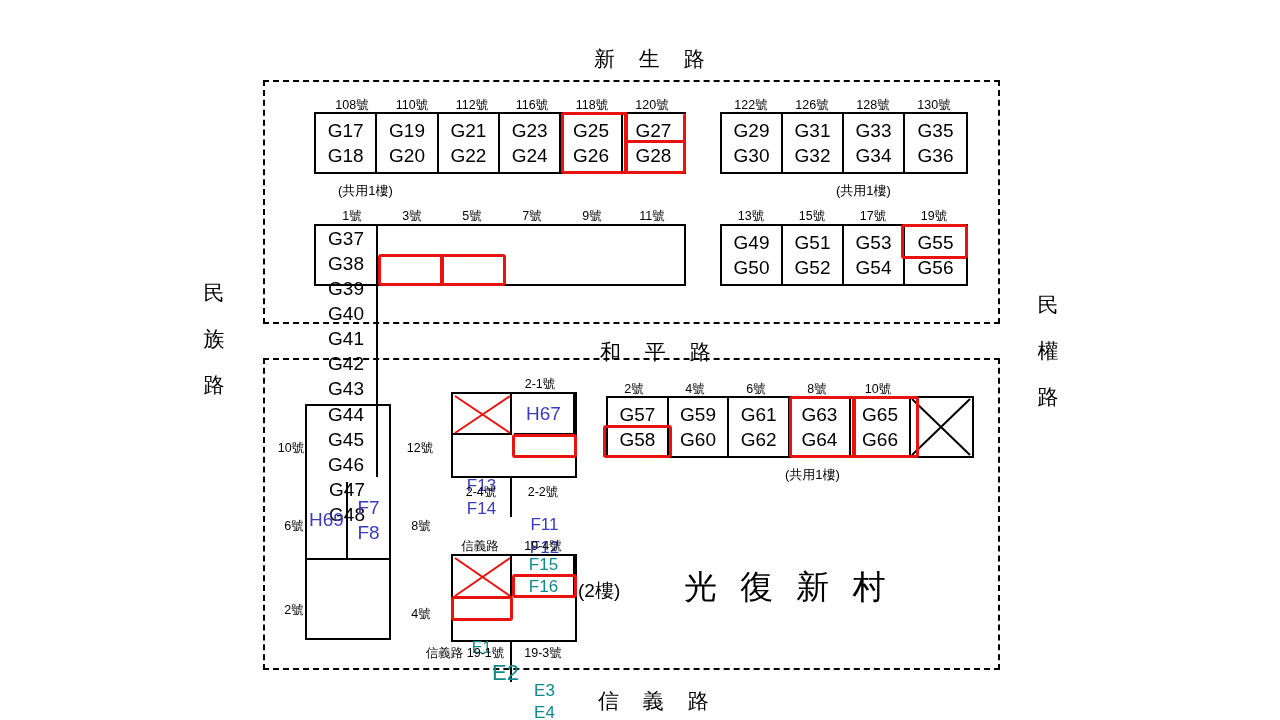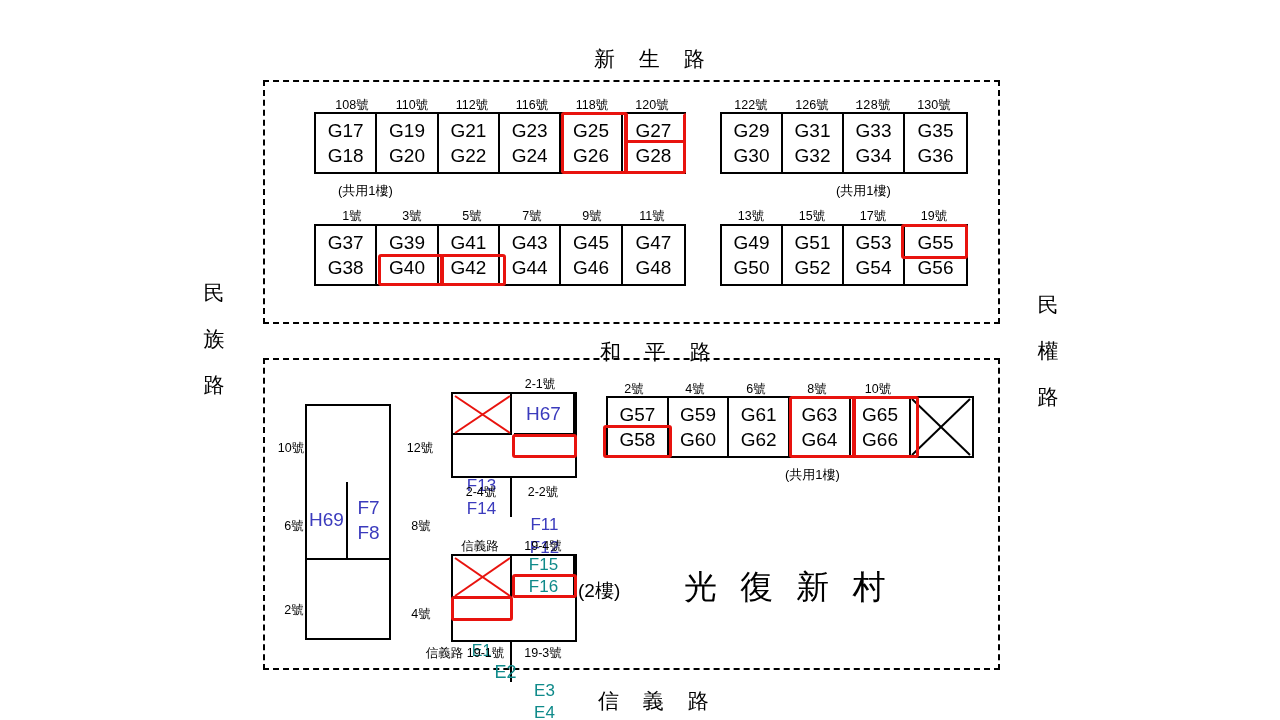--- a/index.html
+++ b/index.html
@@ -101,21 +101,21 @@
 </div>
 
 <div class="hl" style="left:561px;top:112px;width:67px;height:62px;"></div>
 <div class="hl" style="left:624px;top:140px;width:62px;height:34px;"></div>
 <div class="hl" style="left:624px;top:112px;width:62px;height:62px;border-top-color:transparent;"></div>
 
 <div class="note" style="left:338px;top:182px;">(共用1樓)</div>
 
 <div class="small-num" style="left:725px;top:97px;width:52px;">122號</div>
 <div class="small-num" style="left:786px;top:97px;width:52px;">126號</div>
-<div class="small-num" style="left:847px;top:97px;width:52px;font-family:Liberation Mono, monospace;">128號</div>
+<div class="small-num" style="left:847px;top:97px;width:52px;">128號</div>
 <div class="small-num" style="left:908px;top:97px;width:52px;">130號</div>
 
 <div class="grid" style="left:720px;top:112px;width:248px;height:62px;">
   <div class="cell" style="width:62px;">
     <div class="u">G29</div>
     <div class="u">G30</div>
   </div>
   <div class="cell" style="width:62px;">
     <div class="u">G31</div>
     <div class="u">G32</div>
@@ -131,21 +131,21 @@
 </div>
 <div class="note" style="left:836px;top:182px;">(共用1樓)</div>
 
 <div class="small-num" style="left:326px;top:208px;width:52px;">1號</div>
 <div class="small-num" style="left:386px;top:208px;width:52px;">3號</div>
 <div class="small-num" style="left:446px;top:208px;width:52px;">5號</div>
 <div class="small-num" style="left:506px;top:208px;width:52px;">7號</div>
 <div class="small-num" style="left:566px;top:208px;width:52px;">9號</div>
 <div class="small-num" style="left:626px;top:208px;width:52px;">11號</div>
 
-<div class="grid" style="left:314px;top:224px;width:372px;height:62px;">
+<div class="grid" style="left:314px;top:224px;width:372px;height:62px;flex-direction:column;">
   <div class="cell" style="width:62px;">
     <div class="u">G37</div>
     <div class="u">G38</div>
   </div>
   <div class="cell" style="width:62px;">
     <div class="u">G39</div>
     <div class="u">G40</div>
   </div>
   <div class="cell" style="width:62px;">
     <div class="u">G41</div>
@@ -248,21 +248,21 @@
         <line x1="2" y1="2" x2="57" y2="40" stroke="#e8130e" stroke-width="2"></line>
         <line x1="57" y1="2" x2="2" y2="40" stroke="#e8130e" stroke-width="2"></line>
       </svg>
   </div>
   <div class="abs cell" style="left:61px;top:0;width:61px;height:42px;border-bottom:2px solid #000;box-sizing:border-box;">
     <div class="u teal" style="font-size:17px;text-align:center;">F15</div>
     <div class="u teal" style="font-size:17px;">F16</div>
   </div>
   <div class="abs cell" style="left:0;top:44px;width:59px;height:40px;border-right:2px solid #000;box-sizing:border-box;">
     <div class="u teal" style="font-size:16px;">E1</div>
-    <div class="u teal" style="font-size:18px;margin-left:48px;">E2</div>
+    <div class="u teal" style="font-size:22px;margin-left:48px;">E2</div>
   </div>
   <div class="abs cell" style="left:61px;top:44px;width:61px;height:40px;box-sizing:border-box;">
     <div class="u teal" style="font-size:17px;">E3</div>
     <div class="u teal" style="font-size:17px;">E4</div>
   </div>
 </div>
 <div class="hl" style="left:512px;top:574px;width:65px;height:24px;"></div>
 <div class="hl" style="left:451px;top:596px;width:62px;height:25px;"></div>
 <div class="small-num" style="left:410px;top:645px;width:110px;">信義路 19-1號</div>
 <div class="small-num" style="left:512px;top:645px;width:62px;">19-3號</div>

